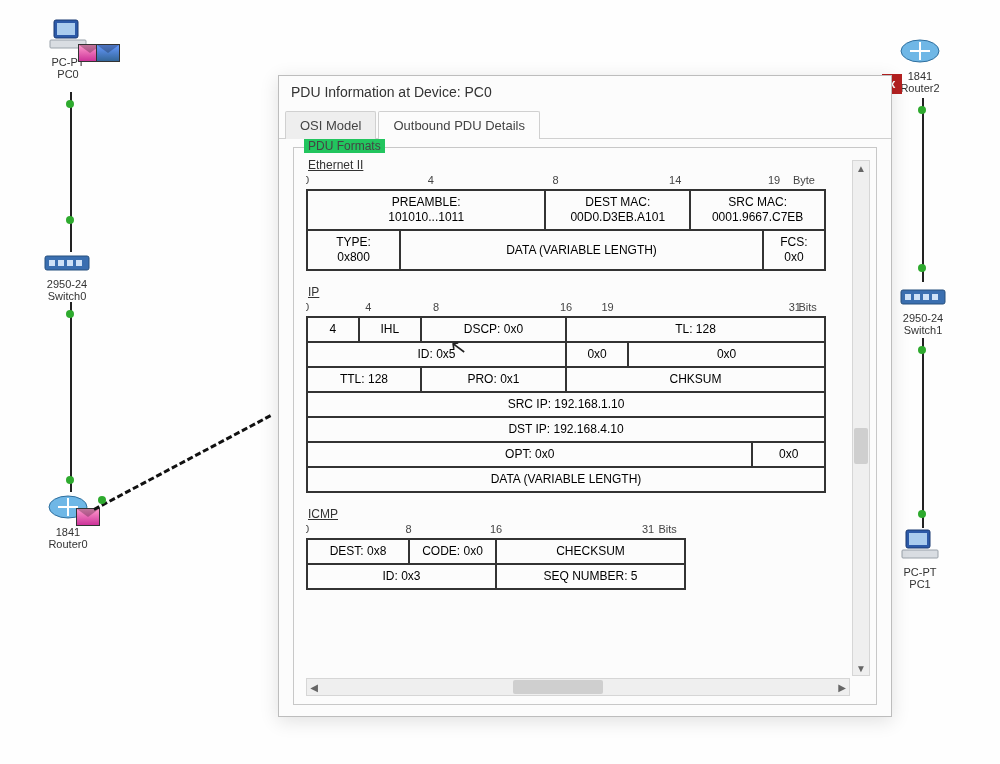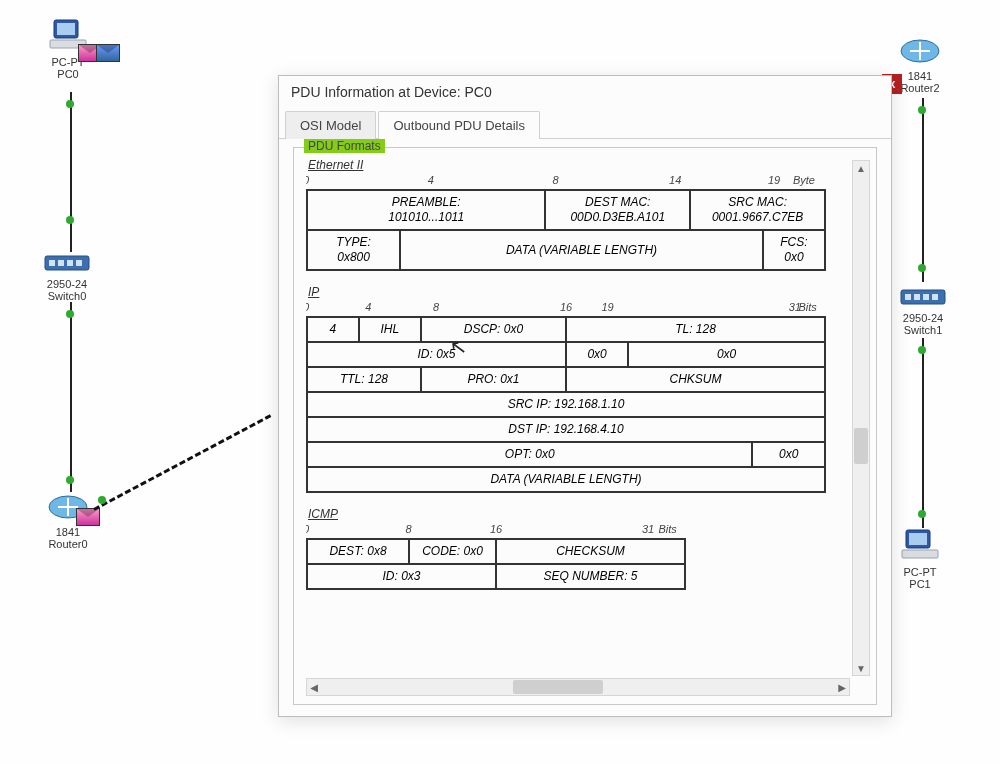--- a/index.html
+++ b/index.html
@@ -74,25 +74,25 @@
     border-top-left-radius:2px; border-top-right-radius:2px;
     position:relative; top:1px;
   }
   .tab.active { background:#fcfcfc; font-weight:normal; }
   .pdu-area { padding: 8px 14px 4px; }
   .fieldset {
     border:1px solid #c8c8c8; padding: 10px 10px 6px; position:relative;
     height: 540px;
   }
   .fieldset > .legend {
-    position:absolute; top:-9px; left:10px; background:#84cc16; padding:0 4px;
+    position:absolute; top:-9px; left:10px; background:#22c55e; padding:0 4px;
     color:#444; font-size:12px;
   }
   .scrollwrap {
-    position:absolute; inset: 12px 26px 28px 12px; overflow:hidden;font-style:italic;
+    position:absolute; inset: 12px 26px 28px 12px; overflow:hidden;
   }
   .vscroll {
     position:absolute; top:12px; right:6px; bottom:28px; width:16px;
     background:#efefef; border:1px solid #d6d6d6;
   }
   .vscroll .thumb { position:absolute; left:1px; right:1px; top:52%; height:36px; background:#cfcfcf; border-radius:2px;}
   .vscroll .arrow { position:absolute; left:0; right:0; height:14px; display:flex;align-items:center;justify-content:center;color:#666;font-size:10px;}
   .vscroll .arrow.up{top:0;} .vscroll .arrow.down{bottom:0;}
   .hscroll {
     position:absolute; left:12px; right:26px; bottom:8px; height:16px;

